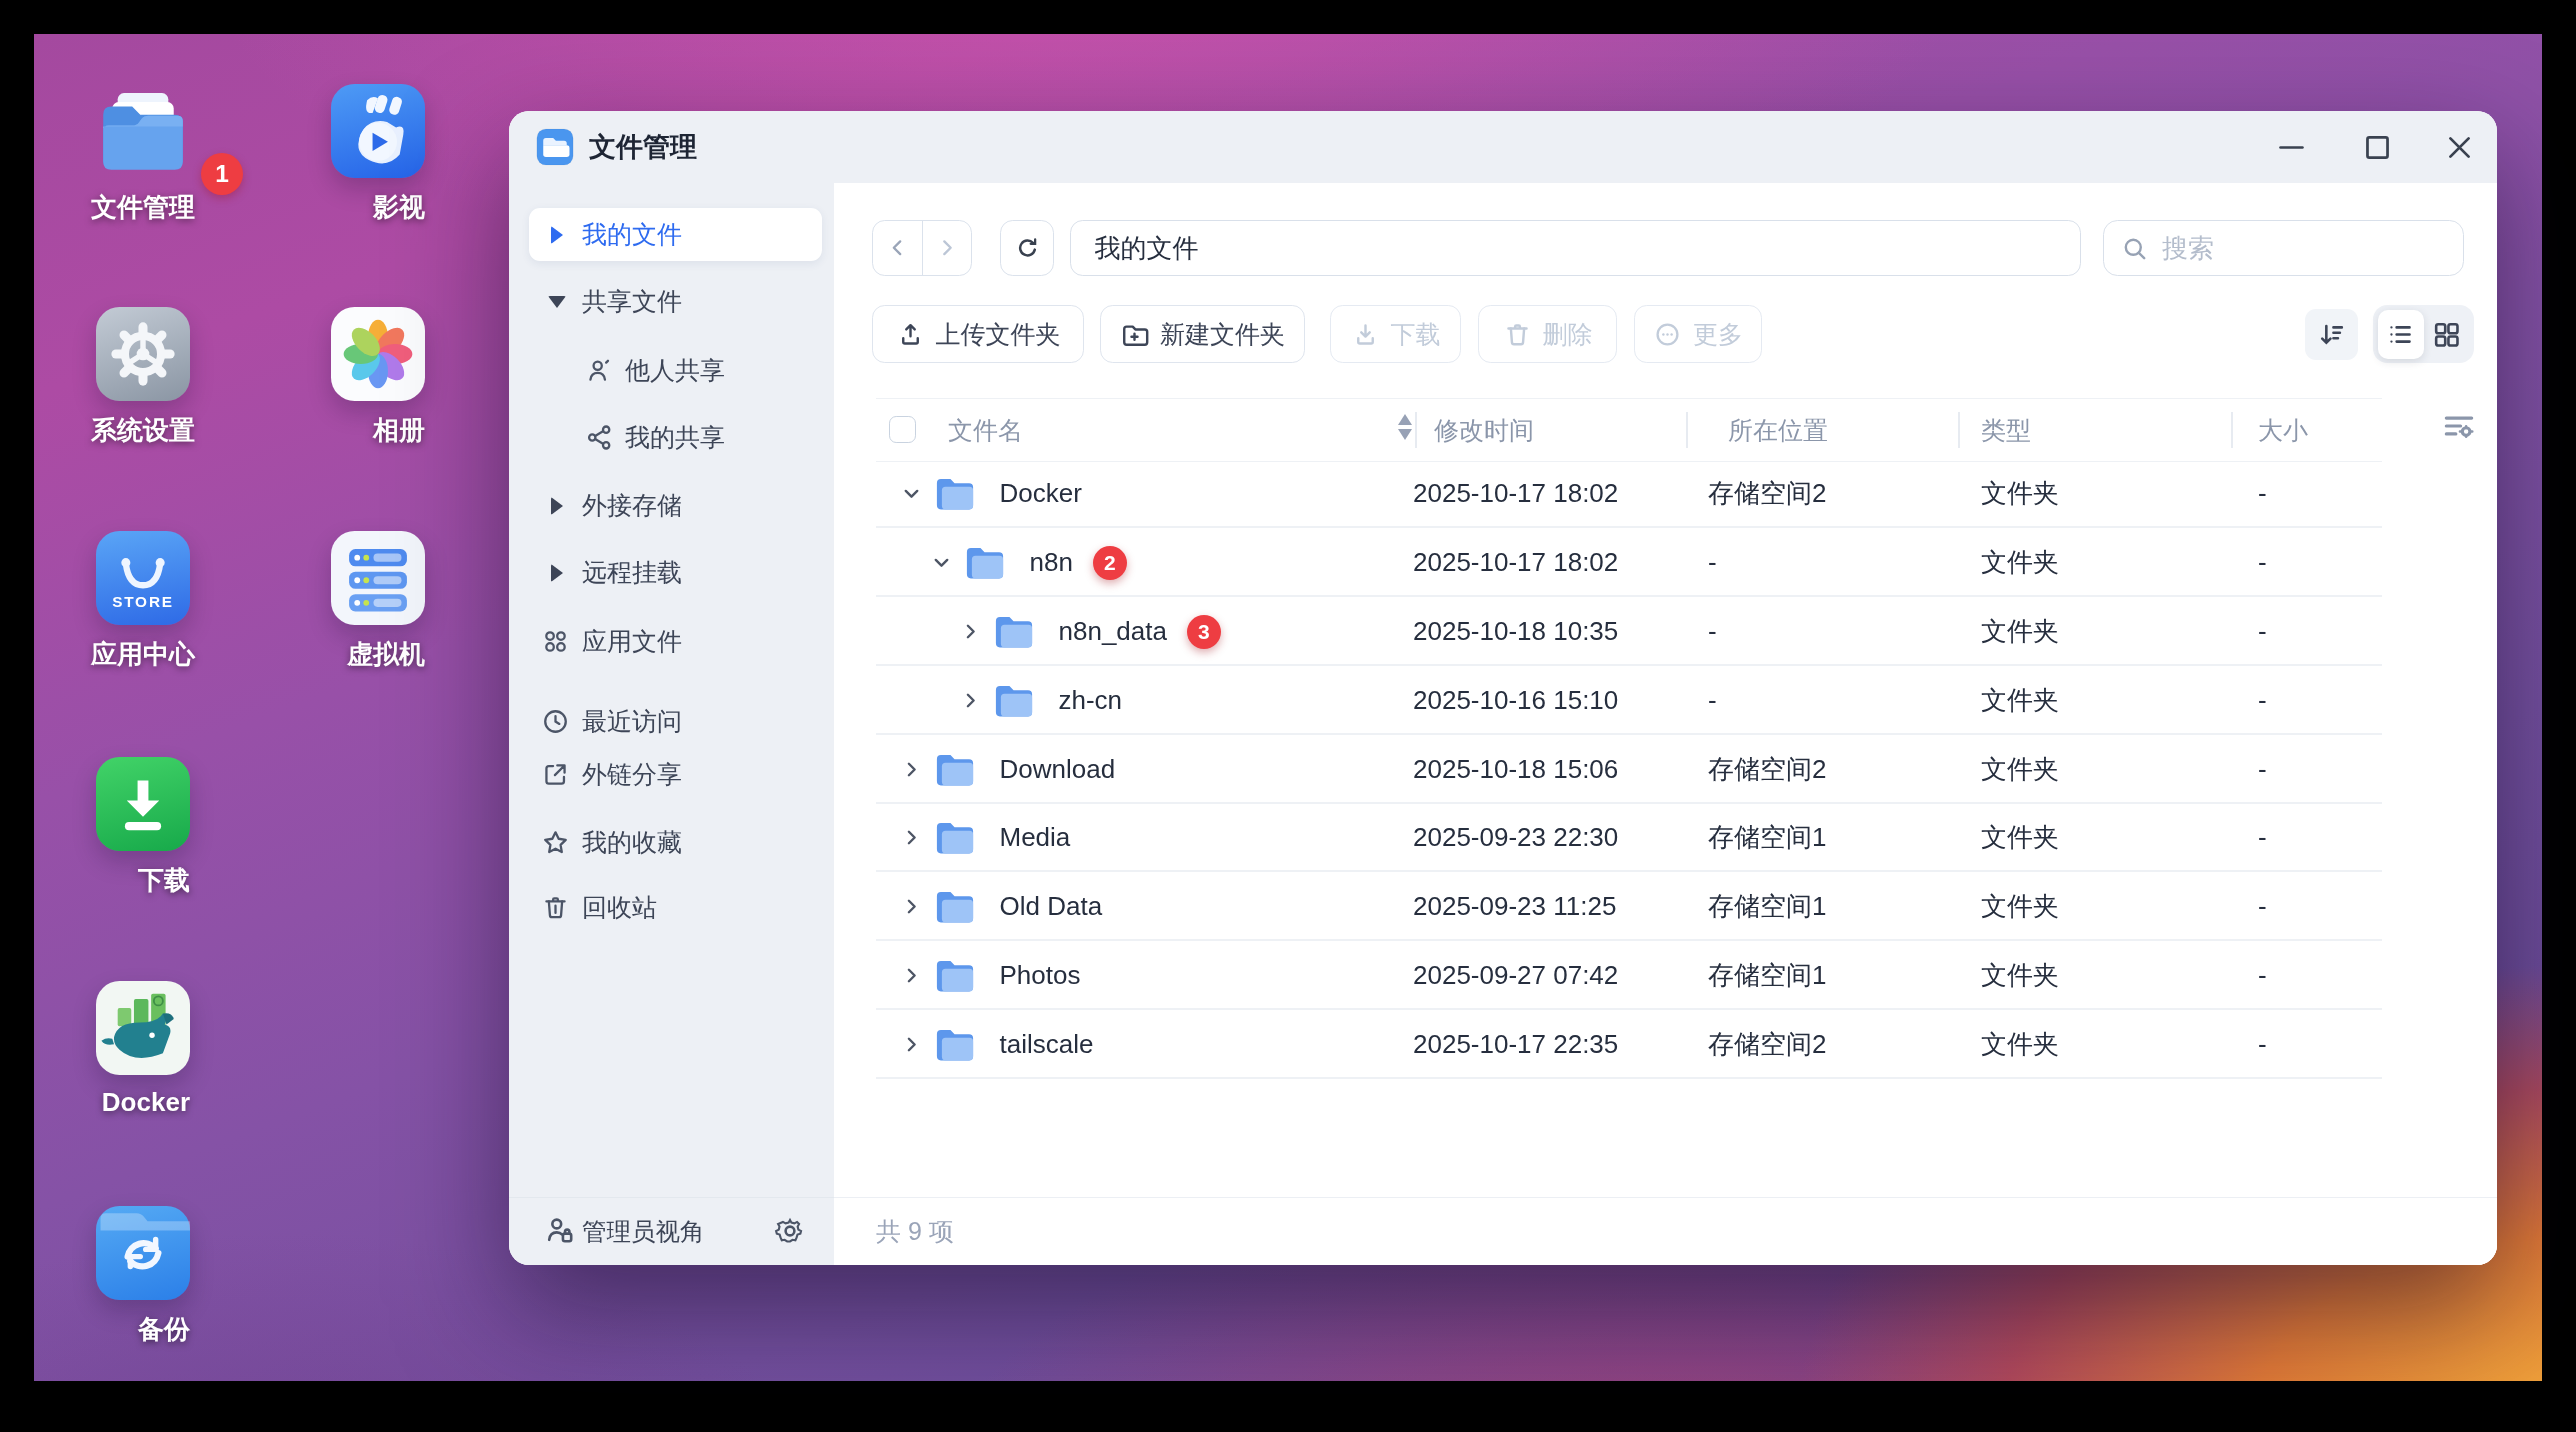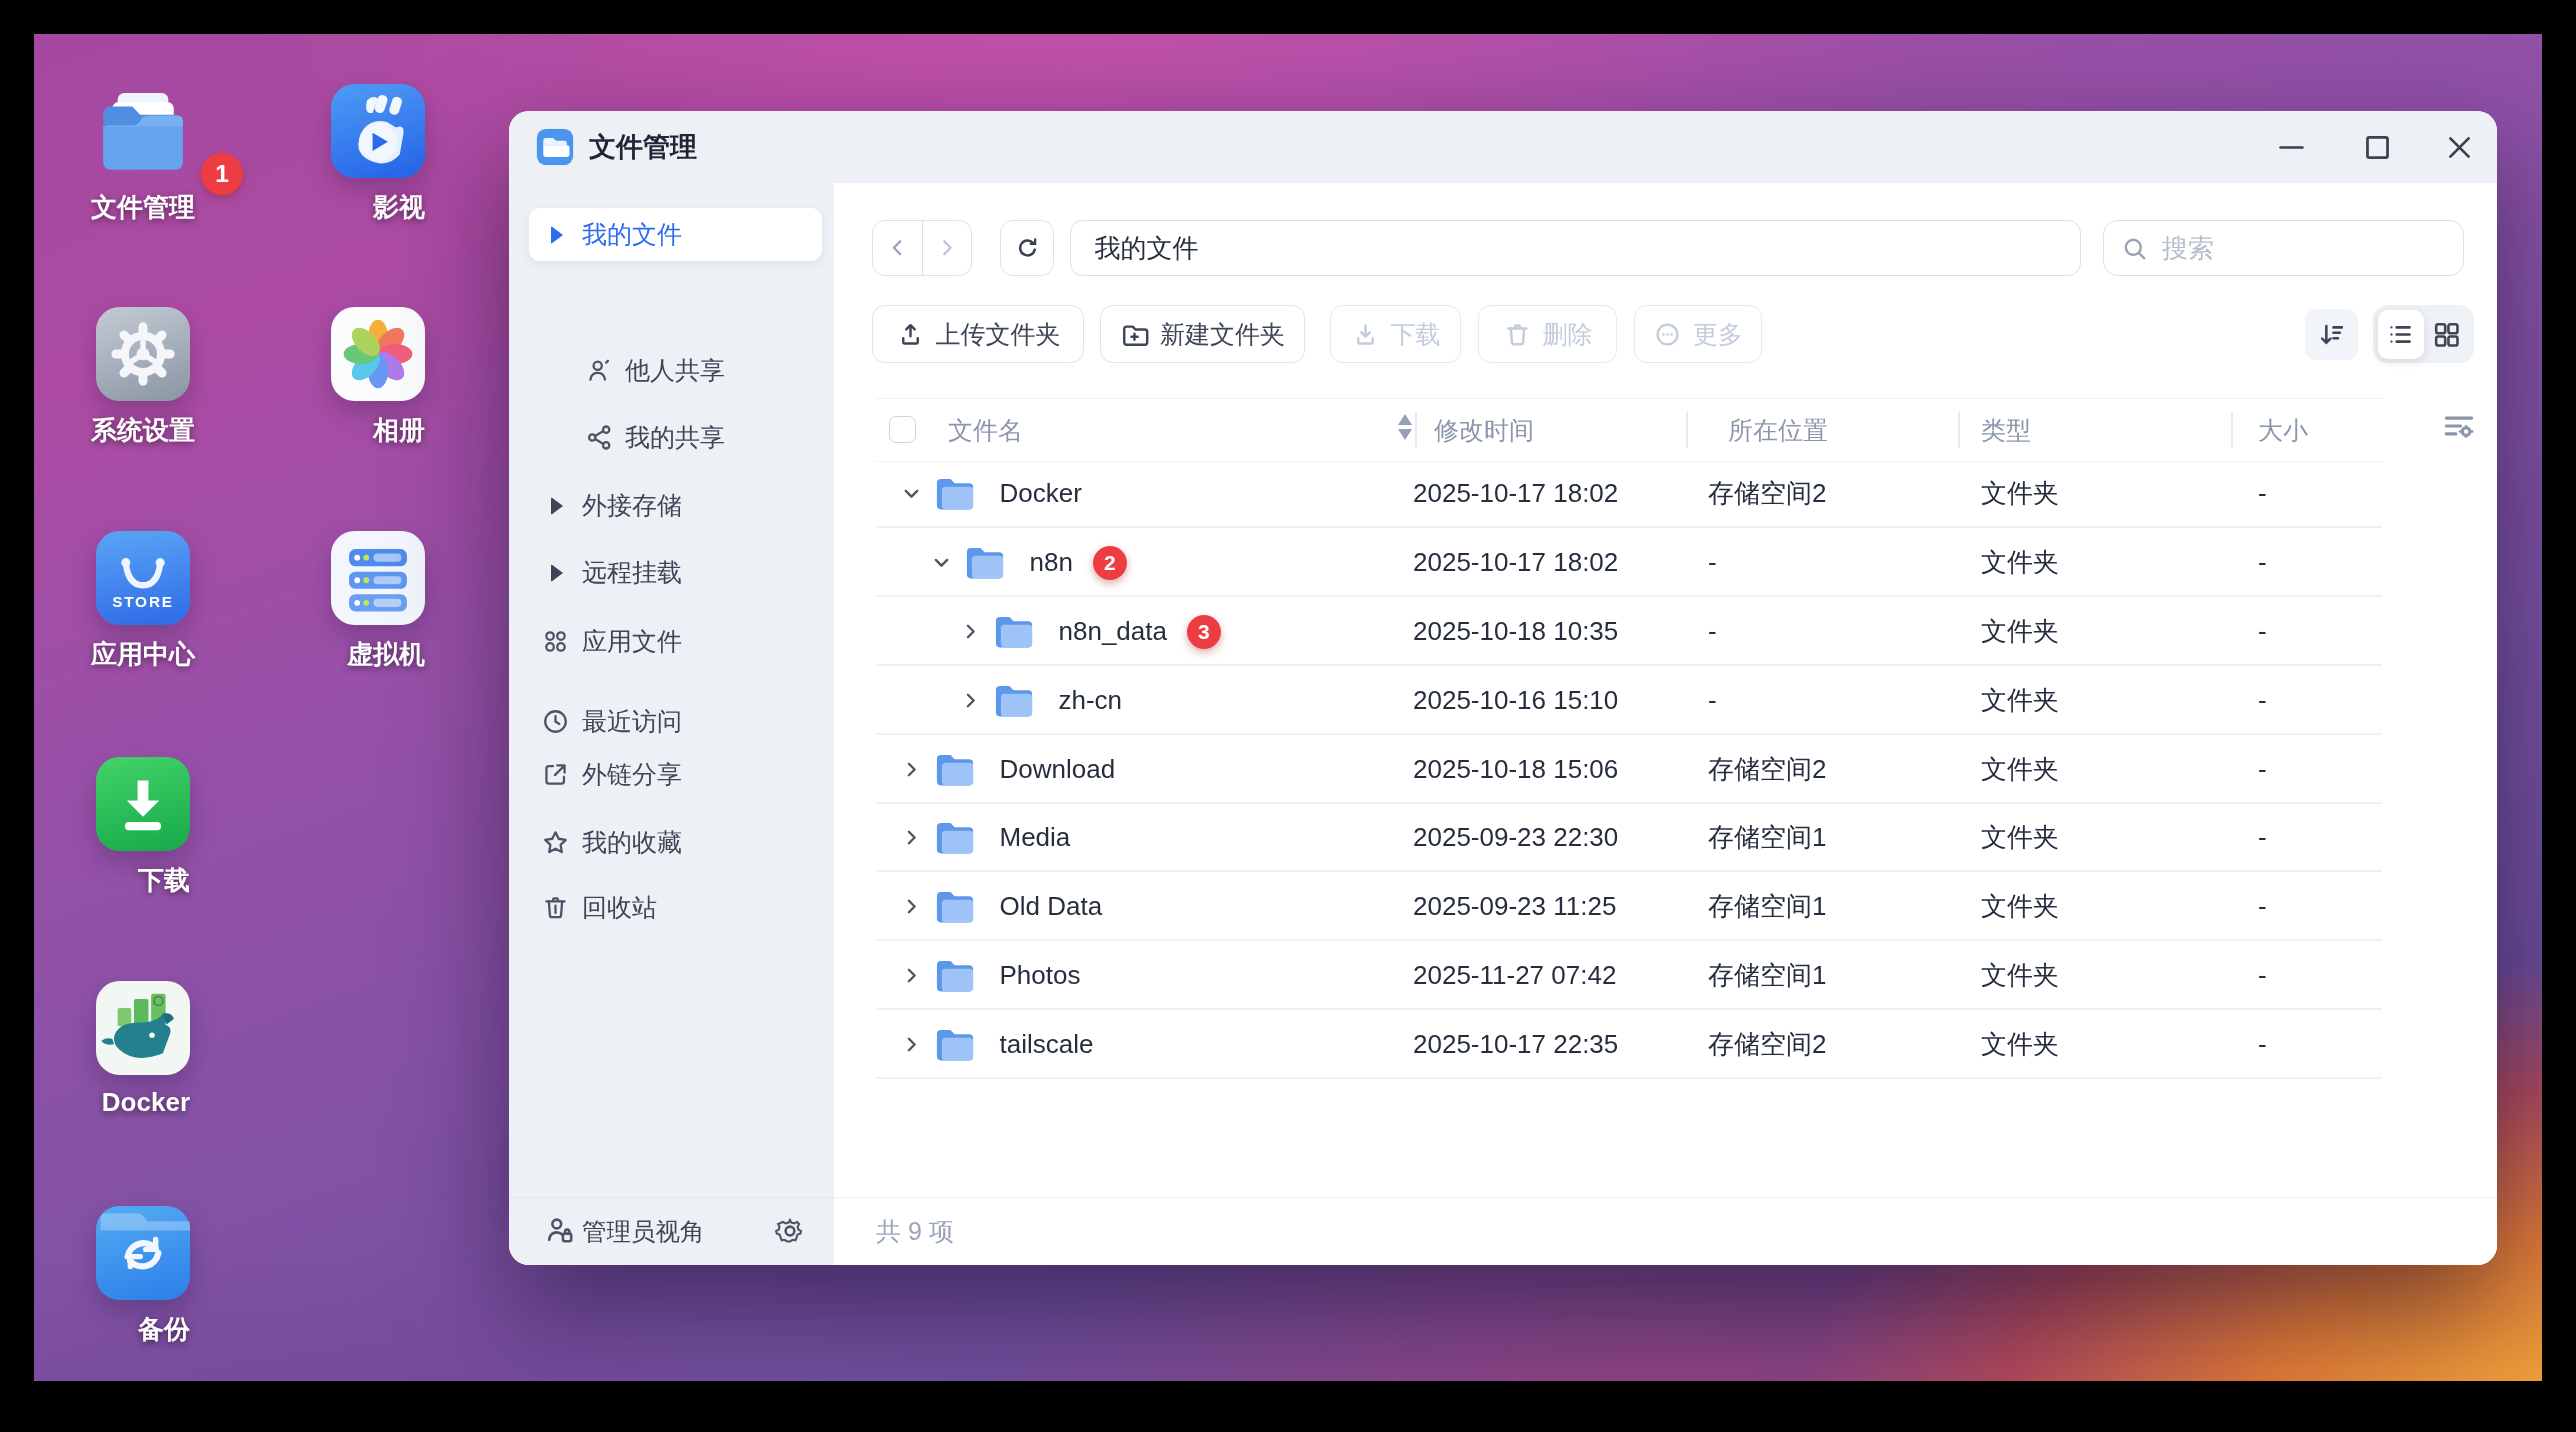--- a/index.html
+++ b/index.html
@@ -298,20 +298,26 @@
       </div>
     </div>
 
     <div class="sidebar">
       <div class="side-item selected" style="top:25px;">
         <span class="g-tri">
             <span class="tri-right"></span>
           </span>
         <span class="lbl">我的文件</span>
       </div>
+      <div class="side-item" style="top:92px;">
+        <span class="g-tri">
+            <span class="tri-down"></span>
+          </span>
+        <span class="lbl">共享文件</span>
+      </div>
       <div class="side-item" style="top:161px;">
         <span class="g-ico child">
           <svg width="29" height="29" viewBox="0 0 24 24" fill="none" stroke="currentColor" stroke-width="1.9" stroke-linecap="round">
             <circle cx="10.5" cy="8" r="3.4"></circle>
               <path d="M4.5 19.5c.4-3.6 2.8-5.6 6-5.6s5.6 2 6 5.6"></path>
               <path d="M17.5 5.5l1.5-1.5"></path>
           </svg>
         </span>
         <span class="lbl child">他人共享</span>
       </div>
@@ -682,21 +688,21 @@
               </svg>
             </span>
           <span class="ficon">
               <svg width="42" height="38" viewBox="0 0 46 42">
                 <path fill="#5d97ec" d="M3 9q0-4.5 4.5-4.5H18l4.5 4.5H38.5Q43 9 43 13.5v20Q43 38 38.5 38H7.5Q3 38 3 33.5z"></path>
                 <rect x="8.5" y="13" width="34.5" height="25" rx="4" fill="#9ec4f7"></rect>
               </svg>
             </span>
           <span>Photos</span>
           </div>
-        <span class="cell c-date">2025-11-27 07:42</span>
+        <span class="cell c-date">2025-09-27 07:42</span>
         <span class="cell c-loc">存储空间1</span>
         <span class="cell c-type">文件夹</span>
         <span class="cell c-size">-</span>
       </div>
 
       <div class="frow" style="top:827px;">
         <div class="namewrap lv0">
             <span class="chev">
               <svg width="25" height="25" viewBox="0 0 24 24" fill="none" stroke="currentColor" stroke-width="2.3" stroke-linecap="round" stroke-linejoin="round">
                 <path d="M9.5 6.5l5.5 5.5-5.5 5.5"></path>

